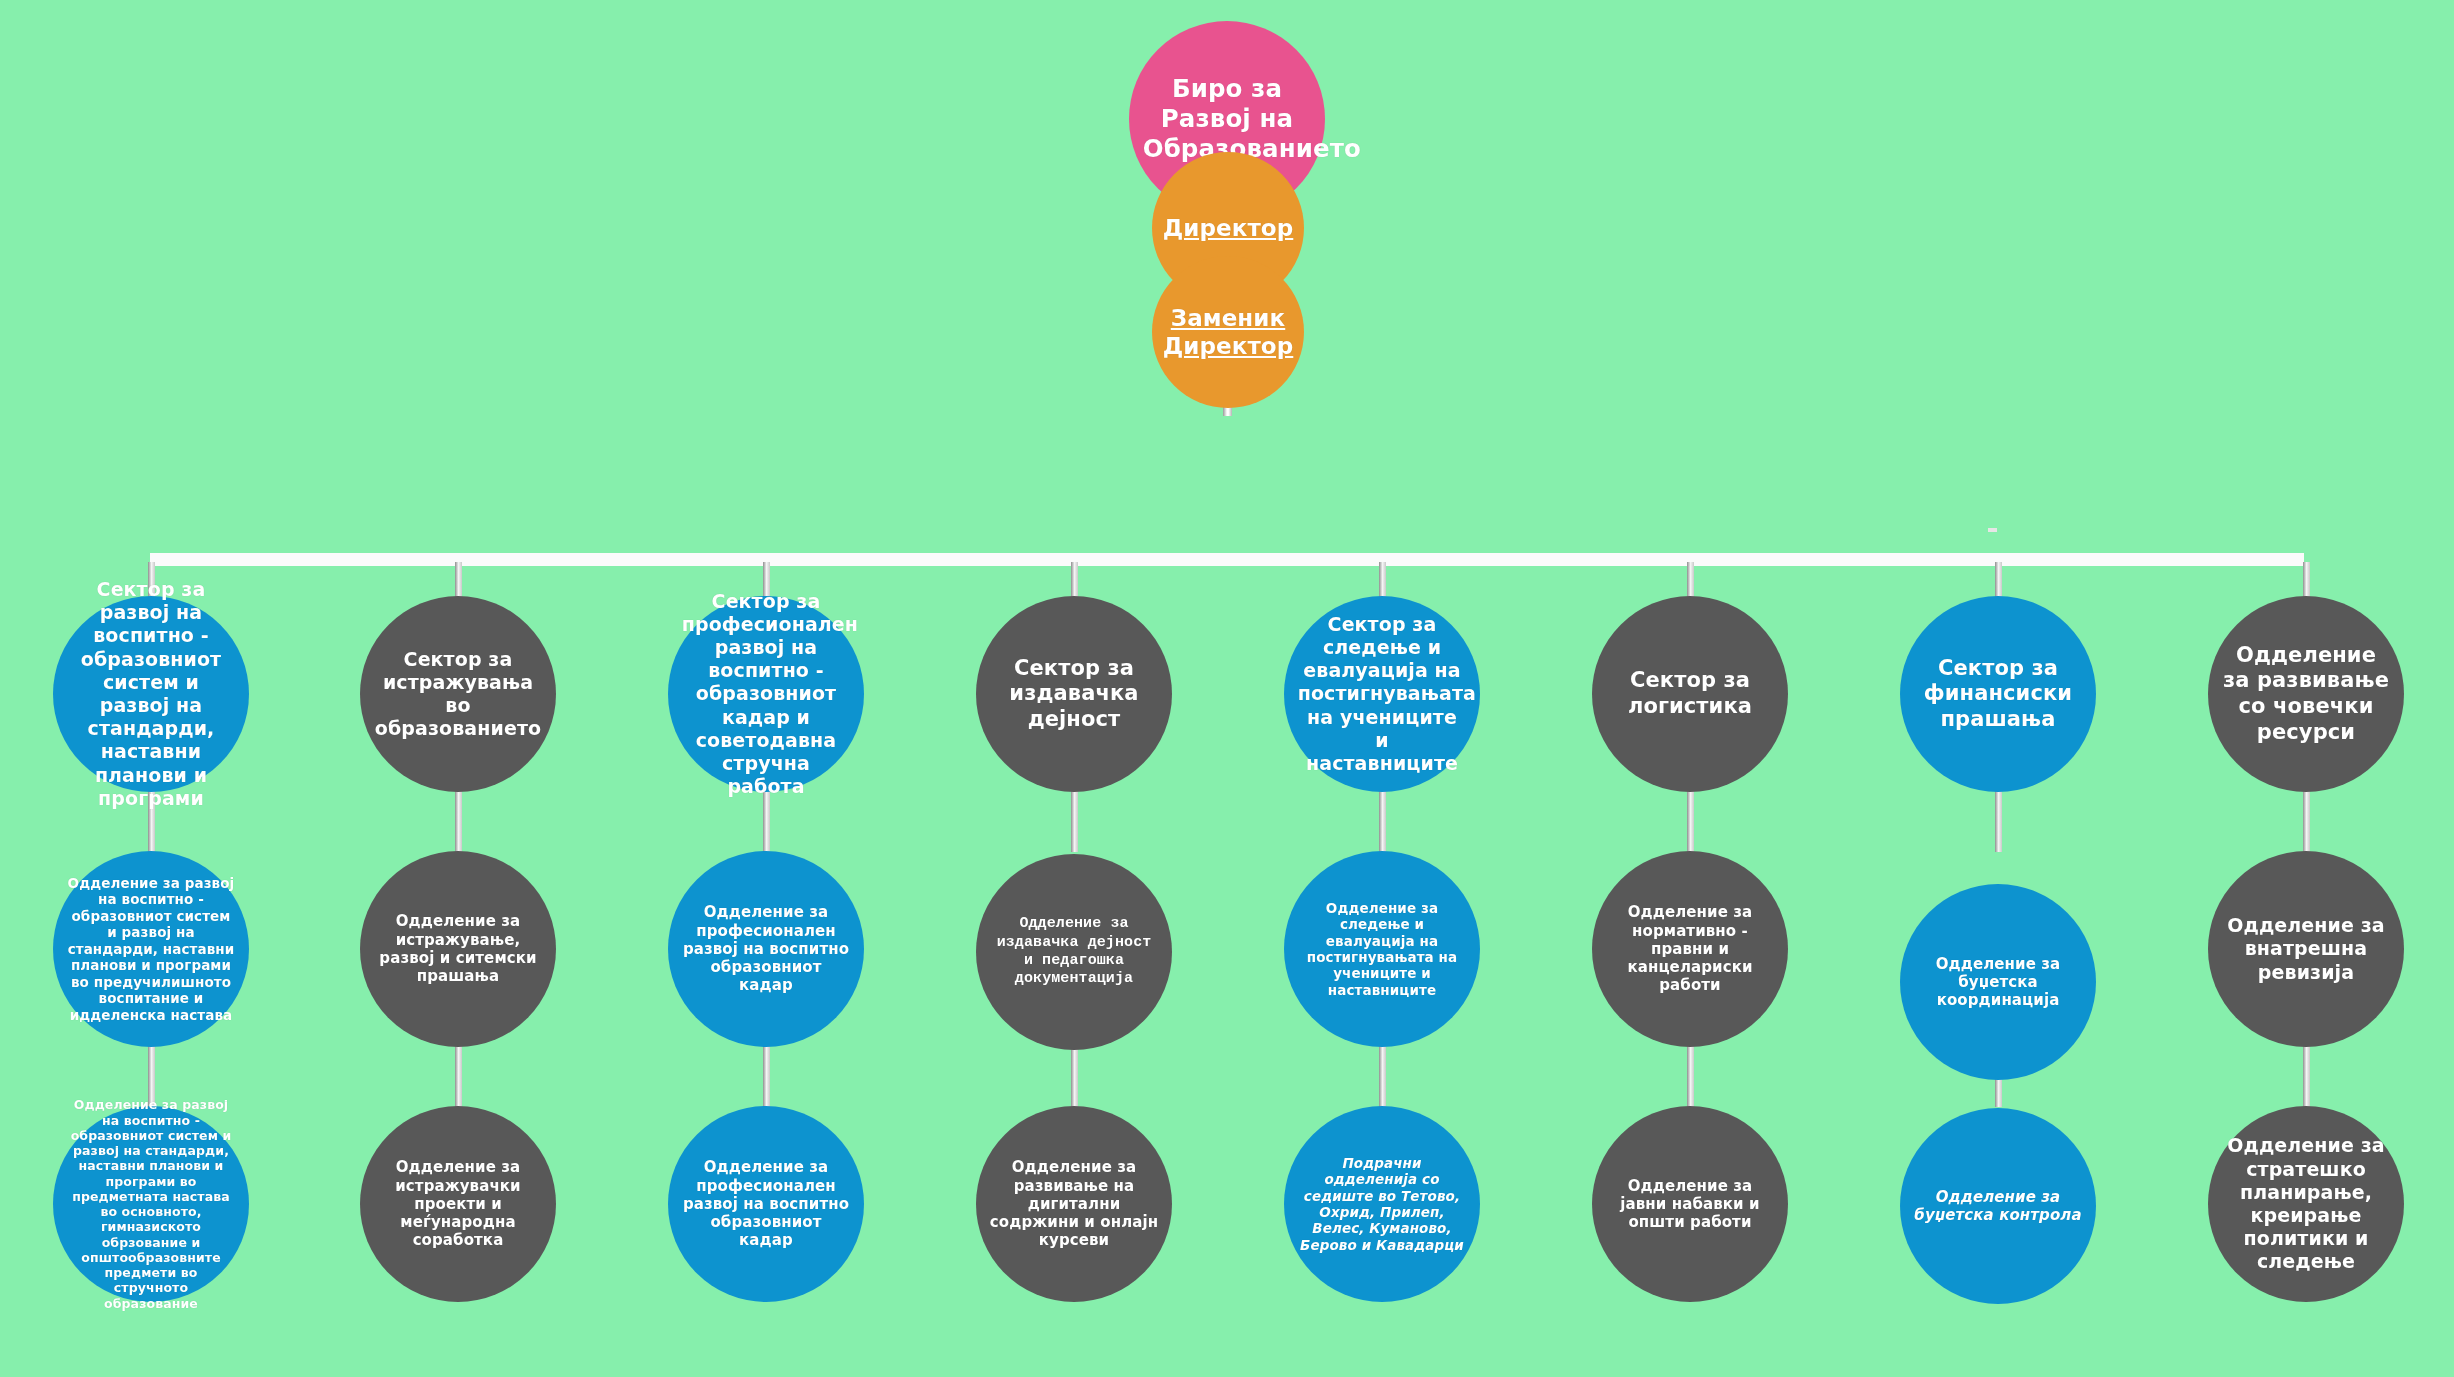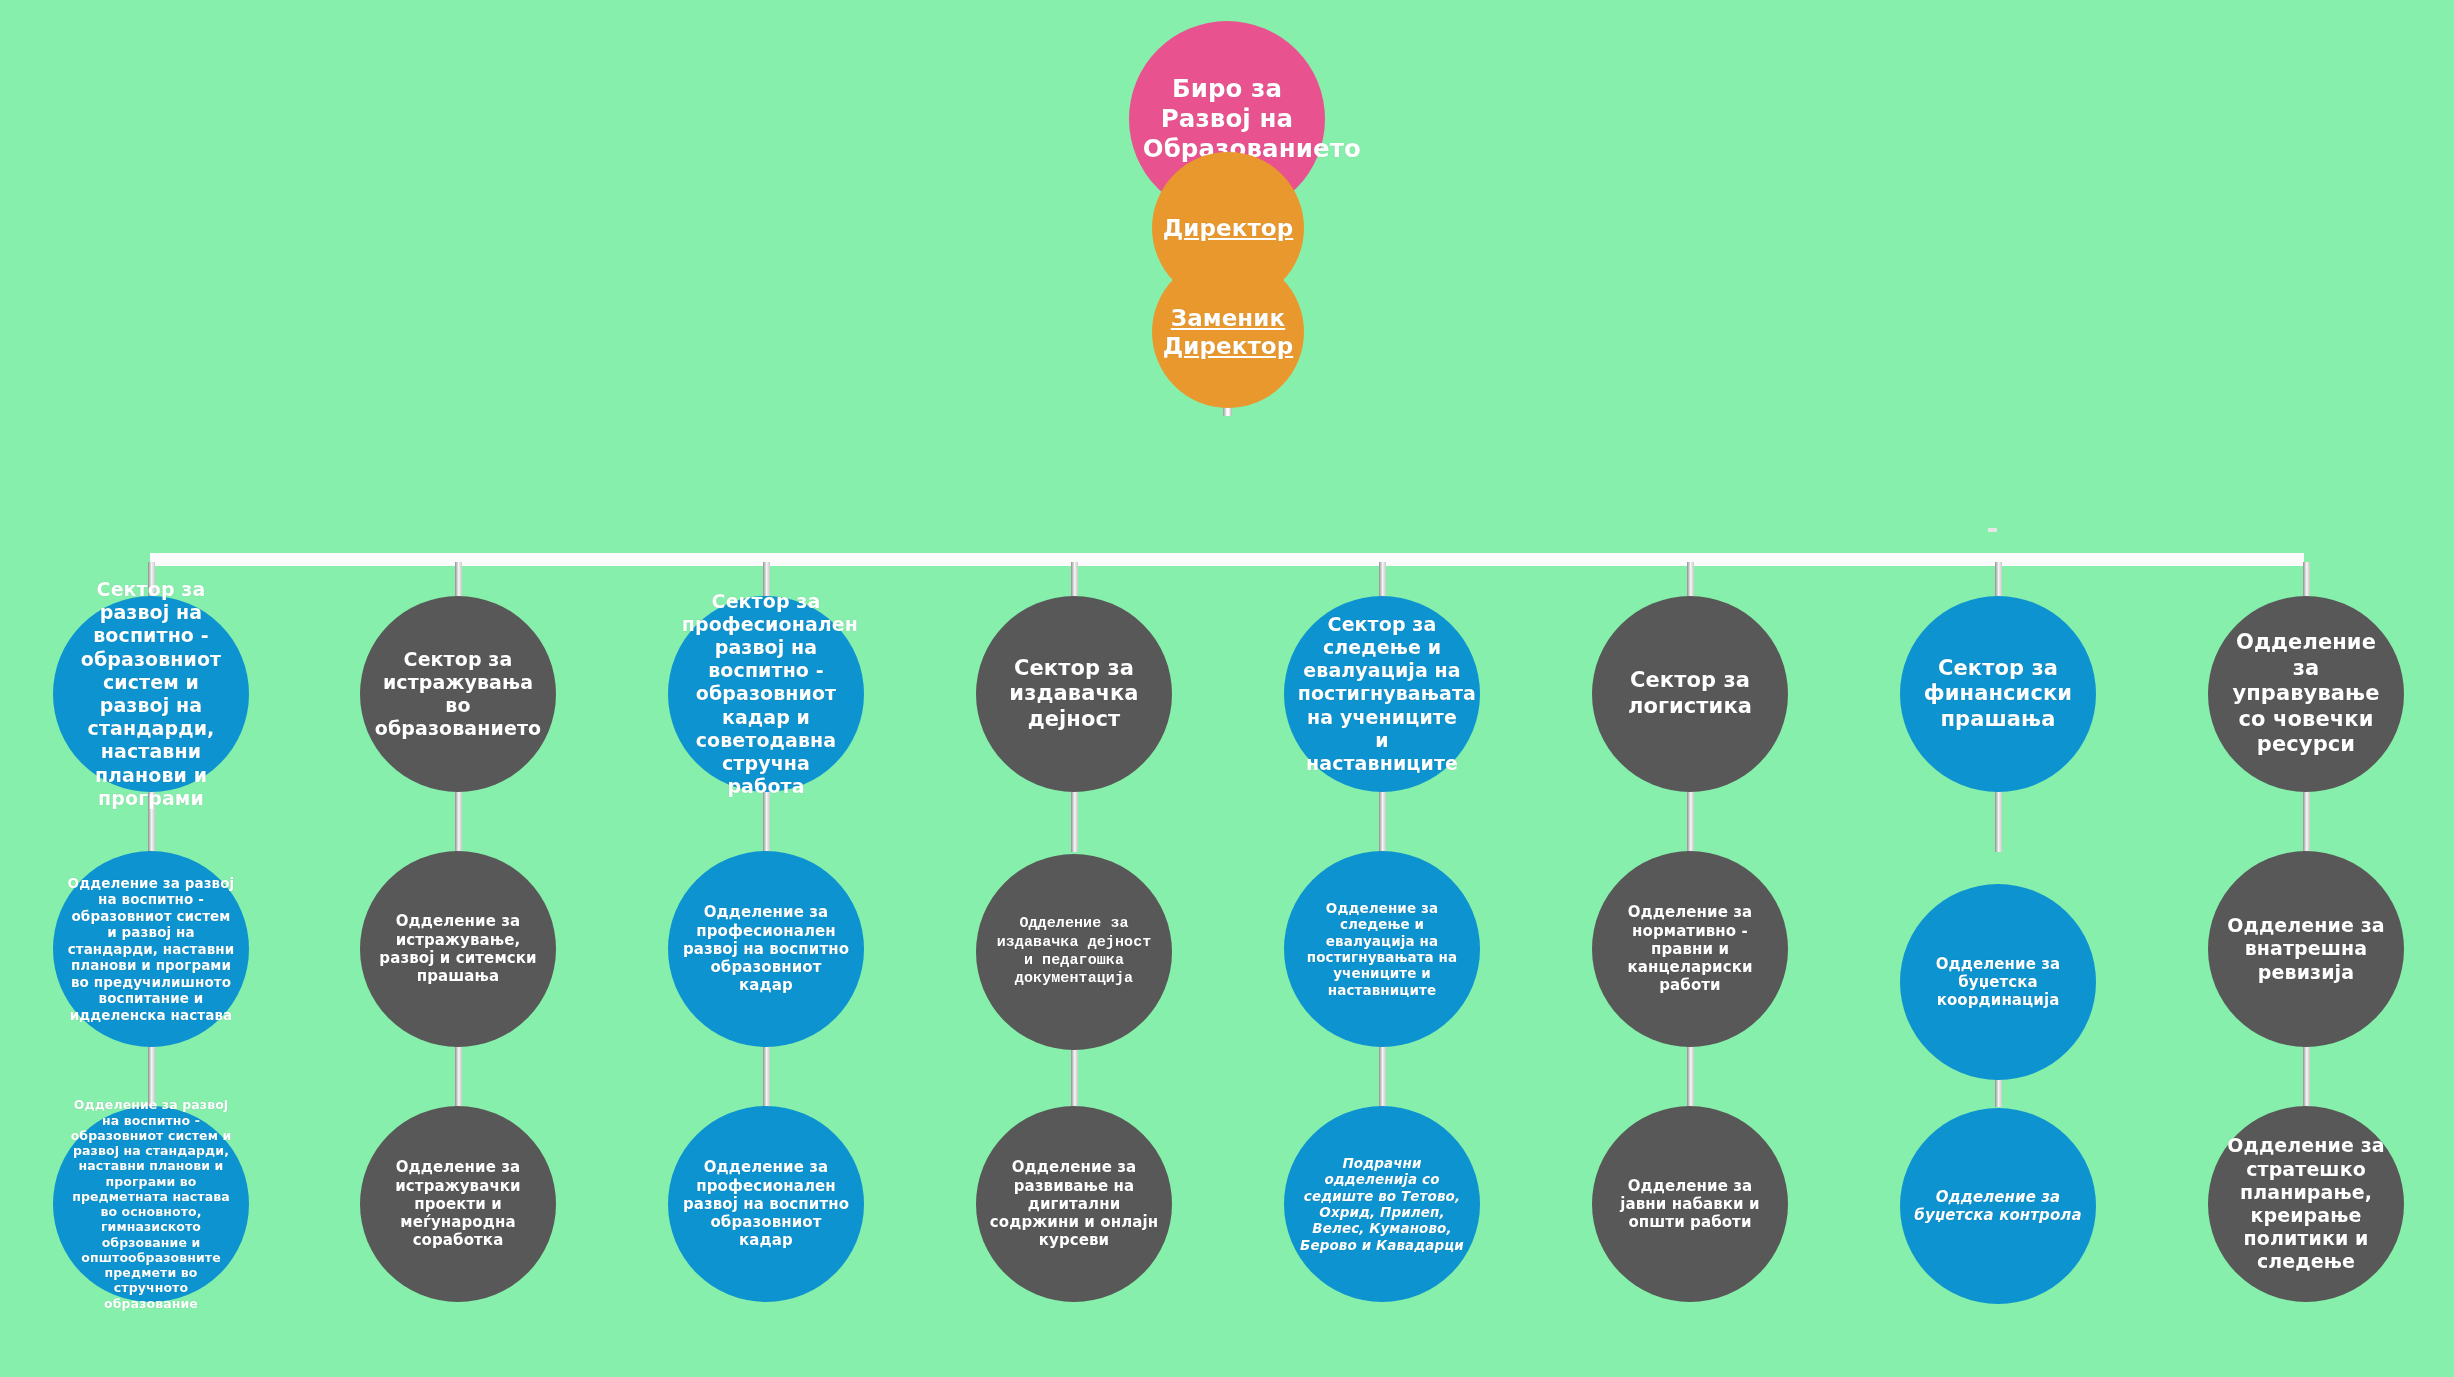--- a/index.html
+++ b/index.html
@@ -200,21 +200,21 @@
   <div class="node blue t-dept" style="left:1900px; top:884px;">
     <span class="label">Одделение за буџетска координација</span>
   </div>
   <div class="connector stub" style="left:1995px; top:1039px; height:68px;"></div>
   <div class="node blue t-dept" style="left:1900px; top:1108px;font-style:italic;">
     <span class="label">Одделение за буџетска контрола</span>
   </div>
 
   <div class="connector stub" style="left:2303px; top:562px; height:42px;"></div>
   <div class="node gray t-sector t-sector-lg" style="left:2208px; top:596px;">
-    <span class="label">Одделение за управување со човечки ресурси</span>
+    <span class="label">Одделение за развивање со човечки ресурси</span>
   </div>
   <div class="connector stub" style="left:2303px; top:784px; height:68px;"></div>
   <div class="node gray t-dept t-dept-lg" style="left:2208px; top:851px;">
     <span class="label">Одделение за внатрешна ревизија</span>
   </div>
   <div class="connector stub" style="left:2303px; top:1039px; height:68px;"></div>
   <div class="node gray t-dept t-dept-lg" style="left:2208px; top:1106px;">
     <span class="label">Одделение за стратешко планирање, креирање политики и следење</span>
   </div>
 

